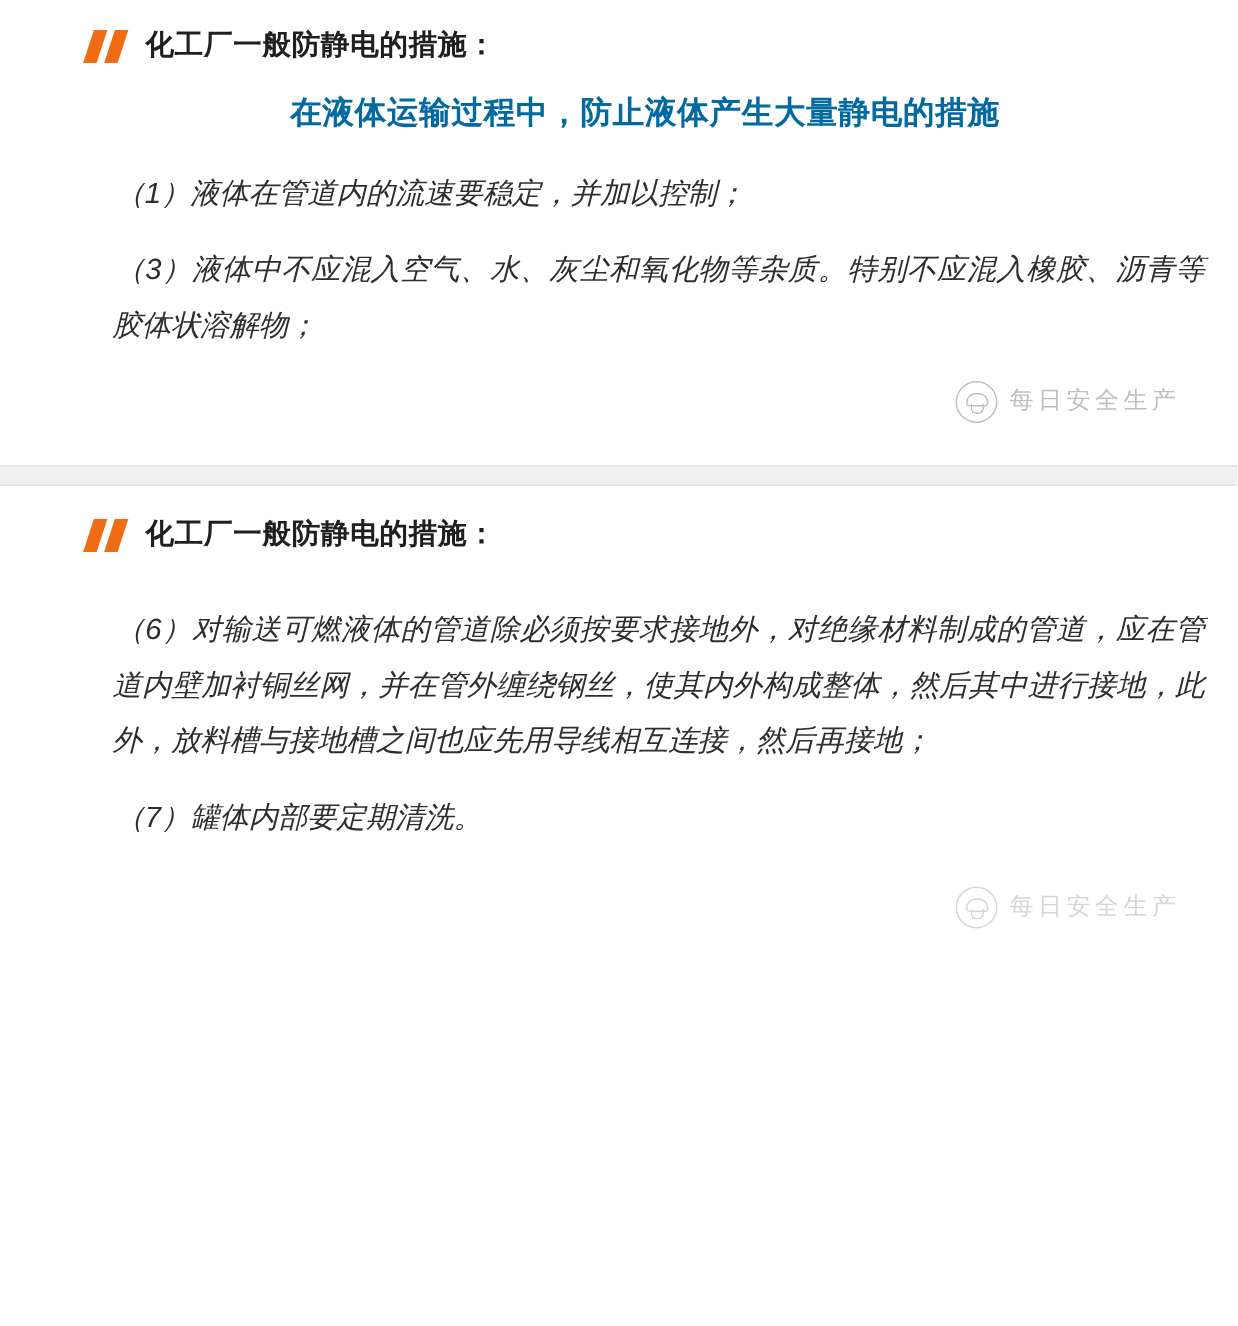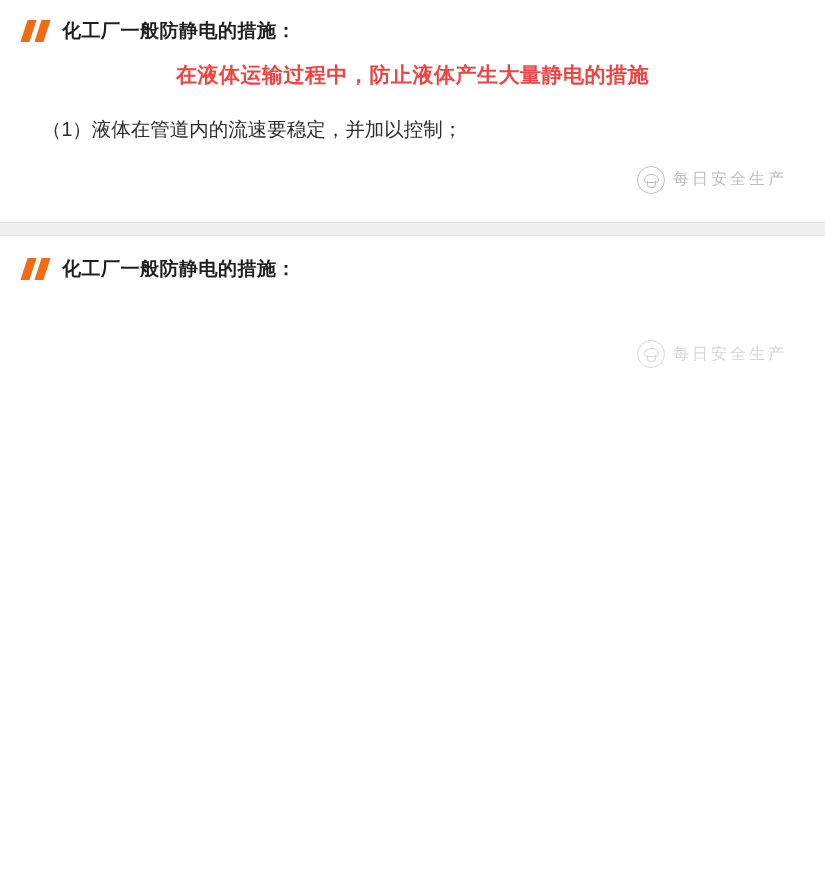--- a/index.html
+++ b/index.html
@@ -14,20 +14,21 @@
     color: #2b2b2b;
   }
   .page {
     width: 825px;
     position: relative;
     background: #ffffff;
   }
   .card {
     background: #ffffff;
     position: relative;
+    margin-left: 35px;
   }
   .card-top {
     padding: 14px 22px 28px 22px;
   }
   .card-bottom {
     padding: 16px 22px 24px 22px;
   }
   .divider-band {
     height: 12px;
     background: #f0f0f0;
@@ -62,35 +63,36 @@
     font-size: 19px;
     font-weight: bold;
     color: #1f1f1f;
     letter-spacing: 0.5px;
     line-height: 1.4;
   }
   .headline {
     text-align: center;
     font-size: 21px;
     font-weight: bold;
-    color: #ef4444;
+    color: #0369a1;
     margin: 16px 0 22px 0;
     letter-spacing: 0.5px;
   }
   .para {
     font-size: 19.5px;
     line-height: 1.9;
     color: #2e2e2e;
     margin: 0 0 14px 0;
     text-align: justify;
     text-indent: 0;
   }
   .para.indent {
     text-indent: 2px;
     padding-left: 18px;
+    font-style: italic;
   }
   .para:last-child {
     margin-bottom: 0;
   }
   .watermark {
     display: flex;
     align-items: center;
     justify-content: flex-end;
     gap: 8px;
     margin-top: 18px;
@@ -148,20 +150,21 @@
       <span class="slash-mark">
         <i class="s1"></i>
           <i class="s2"></i>
       </span>
       <span class="section-title">化工厂一般防静电的措施：</span>
     </div>
 
     <div class="headline">在液体运输过程中，防止液体产生大量静电的措施</div>
 
     <p class="para indent">（1）液体在管道内的流速要稳定，并加以控制；</p>
+    <p class="para indent">（3）液体中不应混入空气、水、灰尘和氧化物等杂质。特别不应混入橡胶、沥青等胶体状溶解物；</p>
 
     <div class="watermark">
       <span class="wm-logo"></span>
       <span class="wm-text">每日安全生产</span>
     </div>
   </div>
 
   <div class="divider-band"></div>
 
   <div class="card card-bottom">
@@ -169,20 +172,22 @@
     <div class="section-head">
       <span class="slash-mark">
         <i class="s1"></i>
           <i class="s2"></i>
       </span>
       <span class="section-title">化工厂一般防静电的措施：</span>
     </div>
 
     <div class="gap-lg"></div>
 
+    <p class="para indent">（6）对输送可燃液体的管道除必须按要求接地外，对绝缘材料制成的管道，应在管道内壁加衬铜丝网，并在管外缠绕钢丝，使其内外构成整体，然后其中进行接地，此外，放料槽与接地槽之间也应先用导线相互连接，然后再接地；</p>
+    <p class="para indent">（7）罐体内部要定期清洗。</p>
 
     <div class="watermark watermark-bottom">
       <span class="wm-logo"></span>
       <span class="wm-text">每日安全生产</span>
     </div>
   </div>
 
 </div>
 
 </body></html>

